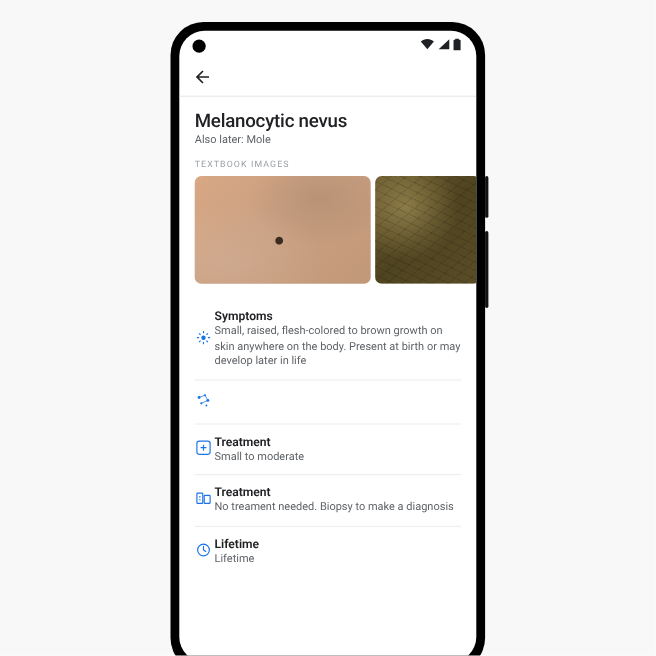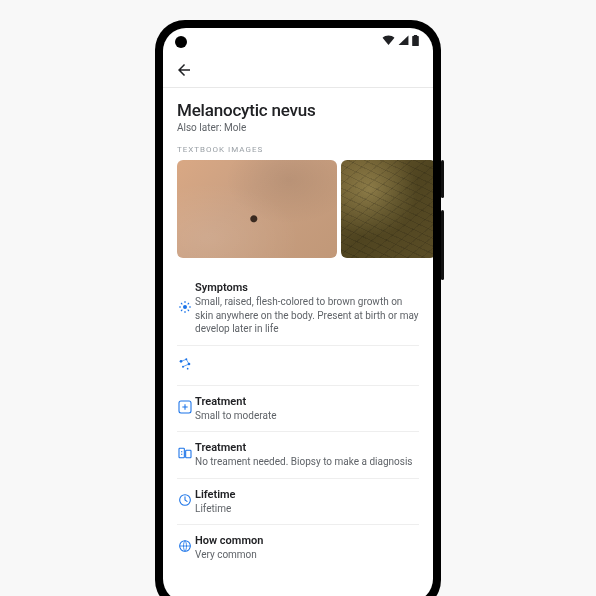--- a/index.html
+++ b/index.html
@@ -268,29 +268,17 @@
                 <circle cx="12" cy="12" r="8" fill="none" stroke="#1a73e8" stroke-width="1.6"></circle>
                 <path d="M12 7v5l3 2" fill="none" stroke="#1a73e8" stroke-width="1.6" stroke-linecap="round"></path>
               </svg>
           </div>
           <div class="item-body">
             <div class="item-title">Lifetime</div>
             <div class="item-desc">Lifetime</div>
           </div>
         </div>
 
-        <div class="item">
-          <div class="icon-slot">
-            <svg viewBox="0 0 24 24">
-                <circle cx="12" cy="12" r="8" fill="none" stroke="#1a73e8" stroke-width="1.6"></circle>
-                <path d="M4 12h16M12 4c3 3 3 13 0 16M12 4c-3 3-3 13 0 16" fill="none" stroke="#1a73e8" stroke-width="1.2"></path>
-              </svg>
-          </div>
-          <div class="item-body">
-            <div class="item-title">How common</div>
-            <div class="item-desc">Very common</div>
-          </div>
-        </div>
 
       </div>
     </div>
   </div>
 </div>
 
 </body></html>

